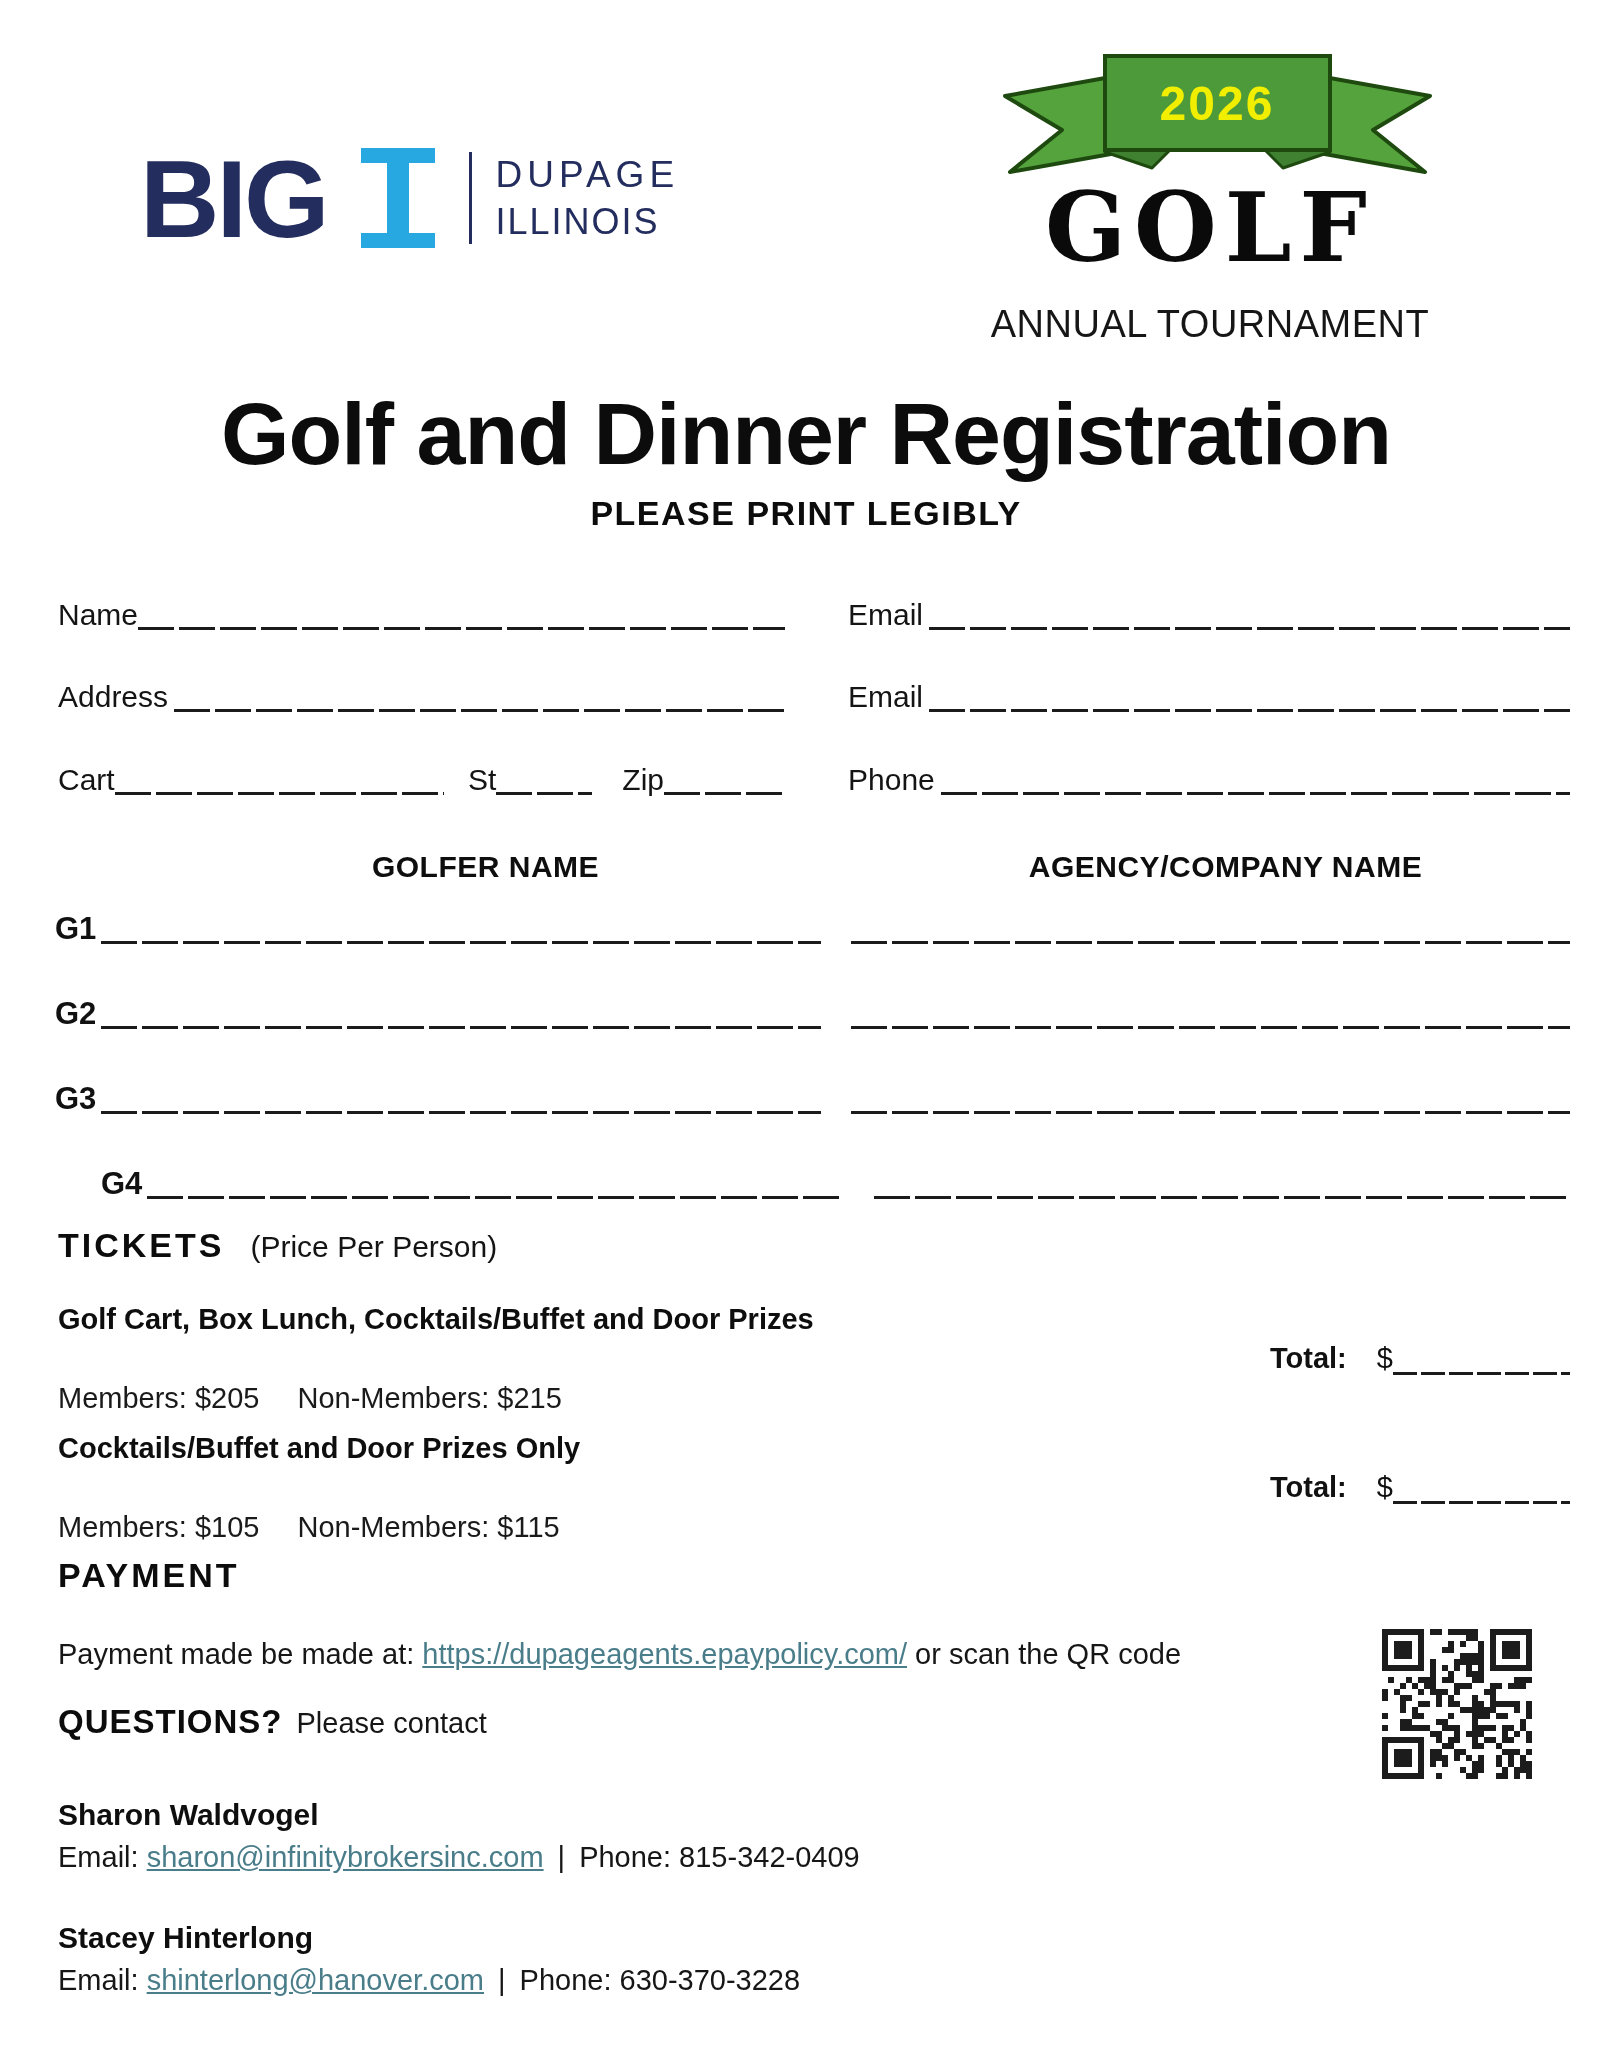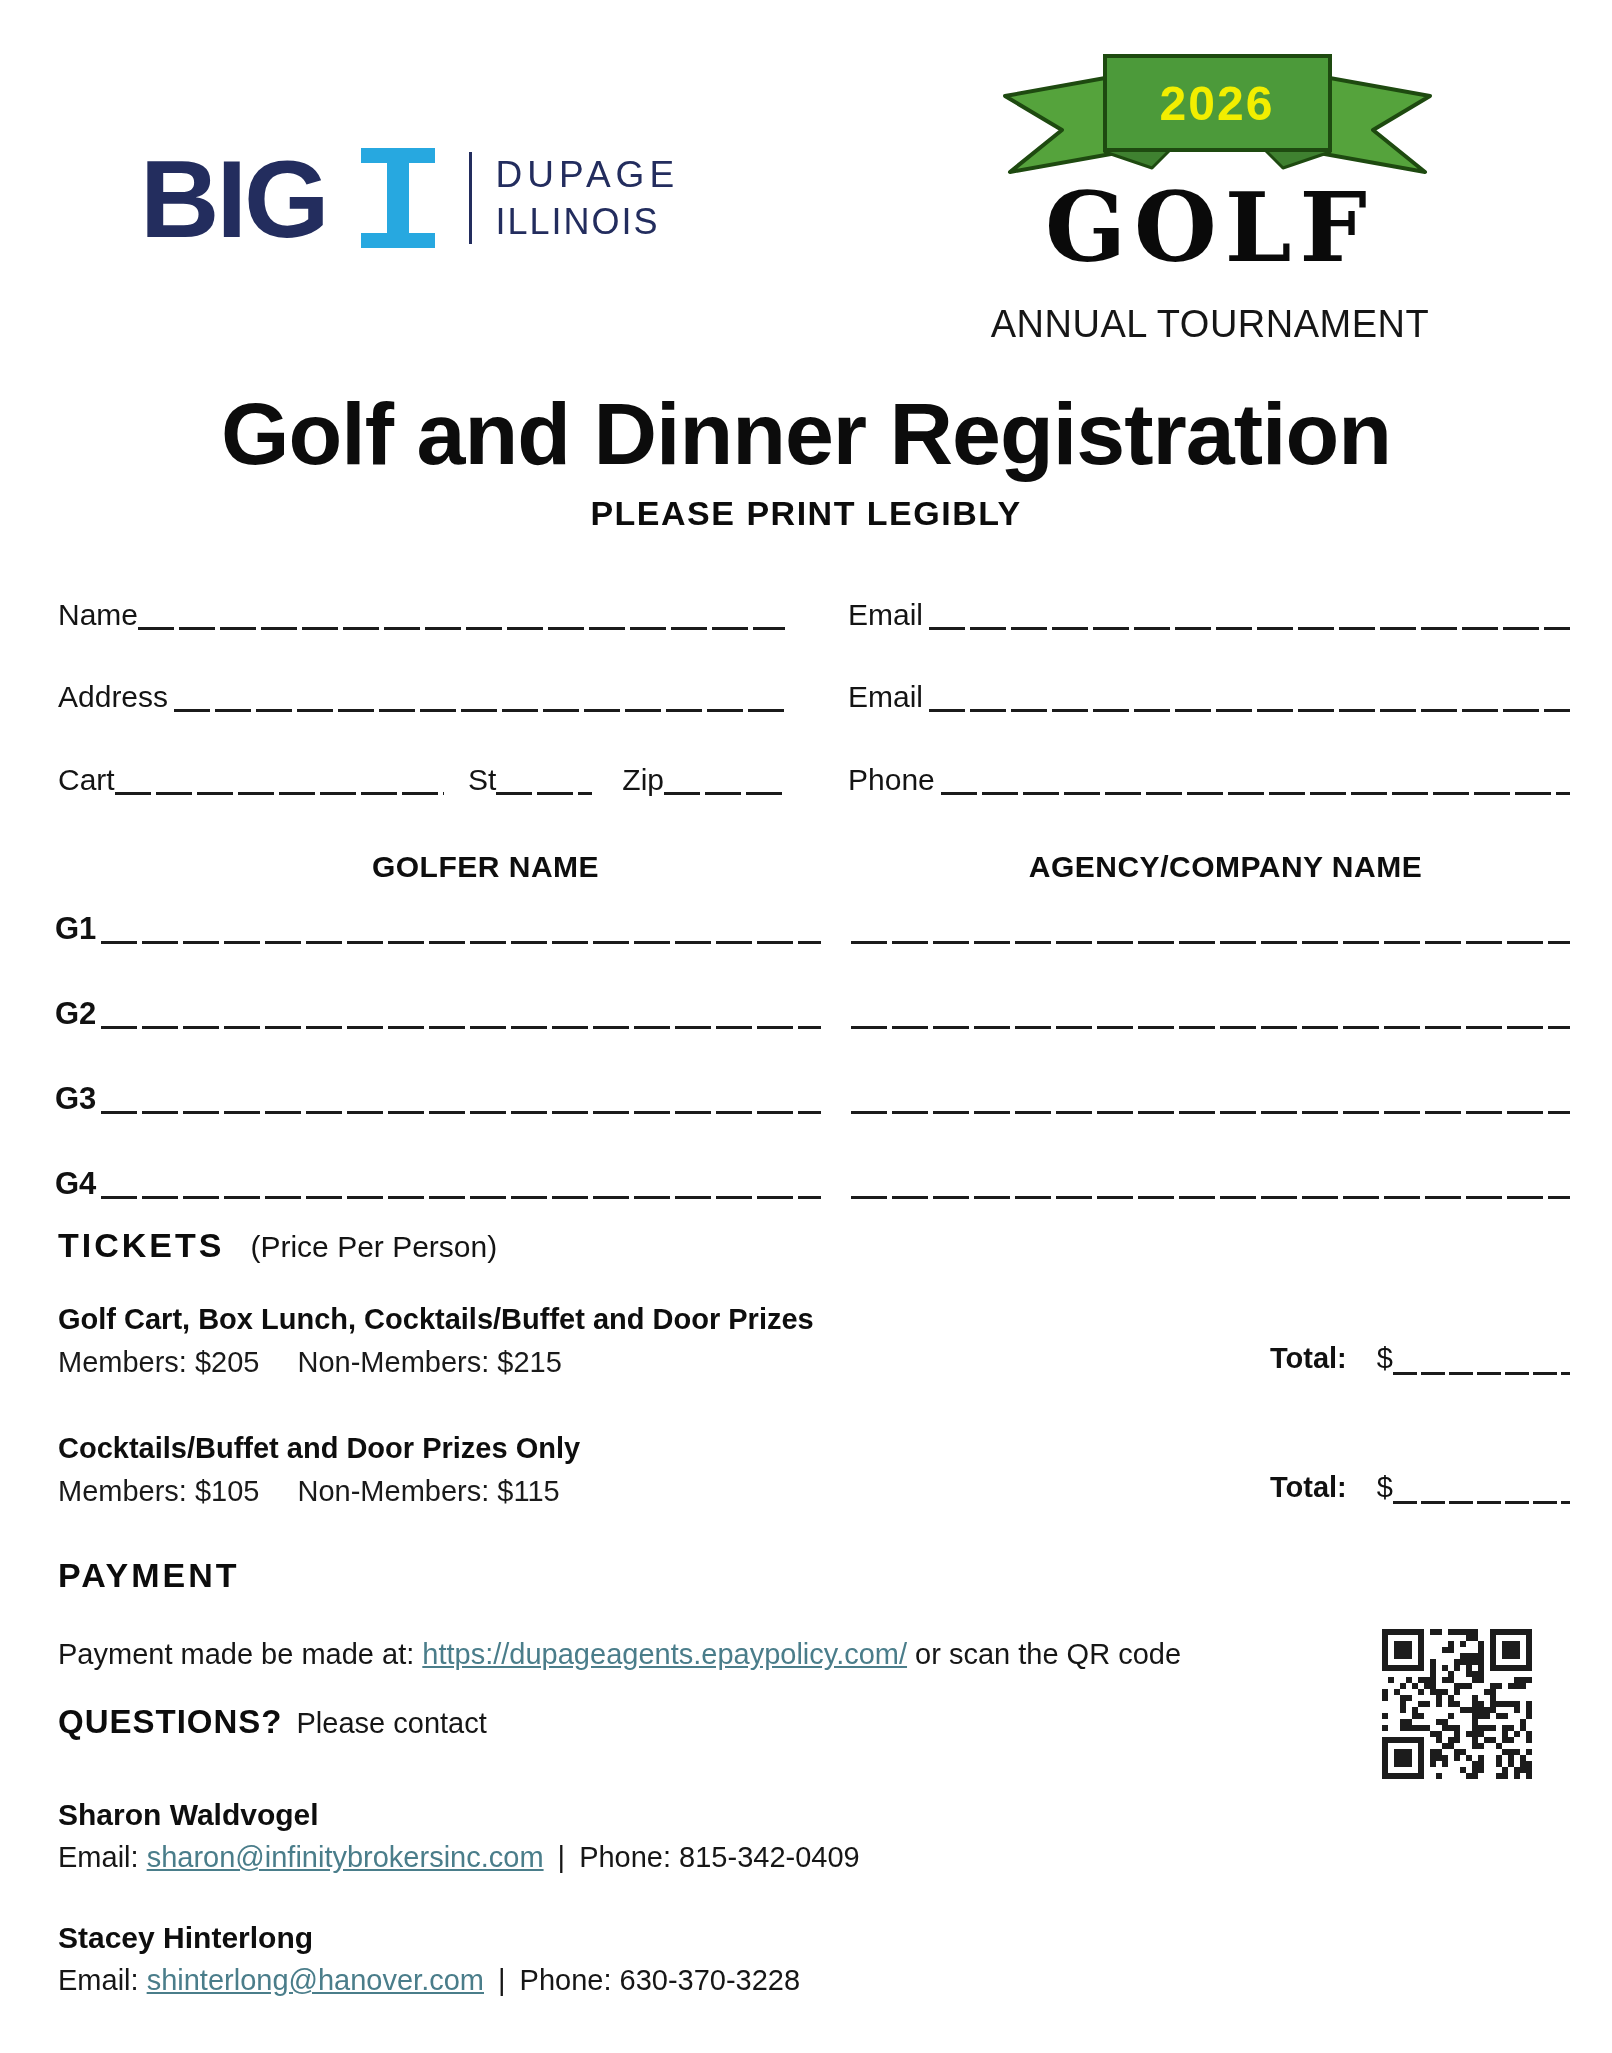--- a/index.html
+++ b/index.html
@@ -38,21 +38,21 @@
   .ghead { position:absolute; font-size:30px; font-weight:700; text-align:center; color:#0e0e0e; letter-spacing:0.5px; }
   .grow { position:absolute; left:55px; right:42px; display:flex; align-items:flex-end; height:44px; }
   .grow .glbl { font-weight:700; font-size:31px; width:46px; line-height:1; }
   .grow .ul:first-of-type { margin-left:32px; }
   .grow .gspace { width:30px; }
   
   .sec-head { position:absolute; display:flex; align-items:baseline; }
   .sec-head .h { font-size:34px; font-weight:800; letter-spacing:3px; color:#0c0c0c; }
   .sec-head .n { font-size:30px; margin-left:26px; color:#141414; }
   .opt-title { position:absolute; font-size:29px; font-weight:700; color:#0e0e0e; }
-  .opt-prices { position:absolute; font-size:29px; color:#1a1a1a; display:flex; }
+  .opt-prices { position:absolute; font-size:29px; color:#1a1a1a; display:flex;margin-top:36px; }
   .opt-prices .nm { margin-left:38px; }
   .total-grp { position:absolute; display:flex; align-items:flex-end; font-size:29px; width:300px; }
   .total-grp .t { font-weight:700; }
   .total-grp .d { margin-left:30px; }
   .total-grp .ul { background-image:repeating-linear-gradient(to right,#1b1b1b 0 24px,rgba(0,0,0,0) 24px 28px);
                    background-size:100% 3px; }
   
   .pay-line { position:absolute; font-size:29px; color:#161616; }
   a.link, .link { color:#4a7d8a; text-decoration:underline; cursor:pointer; }
   .q-line { position:absolute; display:flex; align-items:baseline; }
@@ -144,21 +144,21 @@
     <span class="ul grow1"></span>
     <span class="gspace"></span>
     <span class="ul grow1"></span>
   </div>
   <div class="grow" style="top:1070px;">
     <span class="glbl">G3</span>
     <span class="ul grow1"></span>
     <span class="gspace"></span>
     <span class="ul grow1"></span>
   </div>
-  <div class="grow" style="top:1155px;">
+  <div class="grow" style="top:1155px;margin-left:46px;">
     <span class="glbl">G4</span>
     <span class="ul grow1"></span>
     <span class="gspace"></span>
     <span class="ul grow1"></span>
   </div>
 
   <div class="sec-head" style="left:58px; top:1226px;">
     <span class="h">TICKETS</span>
     <span class="n">(Price Per Person)</span>
   </div>

